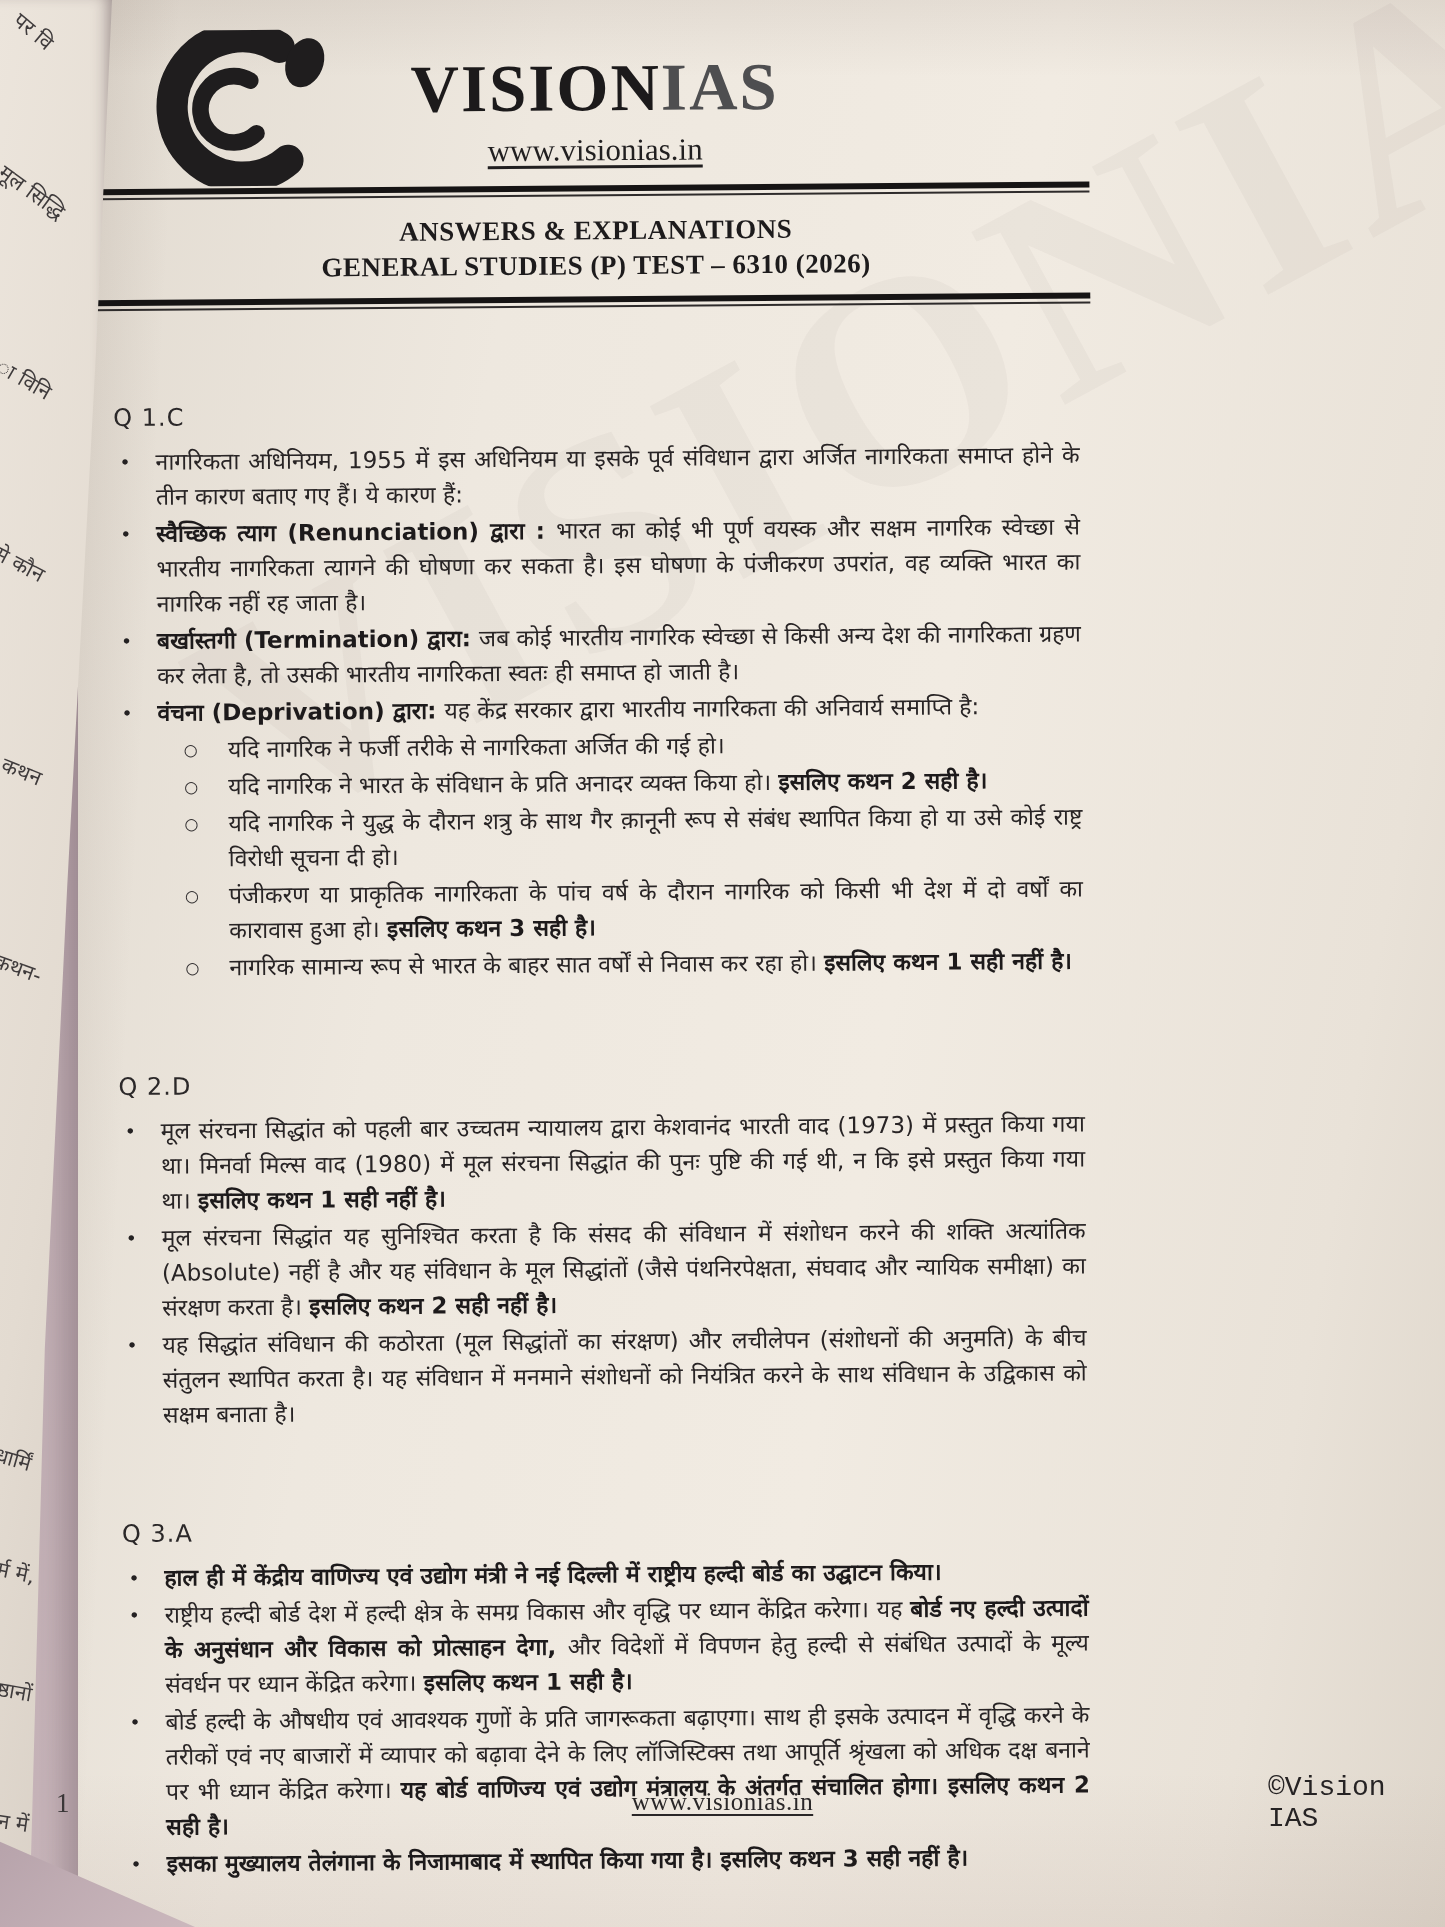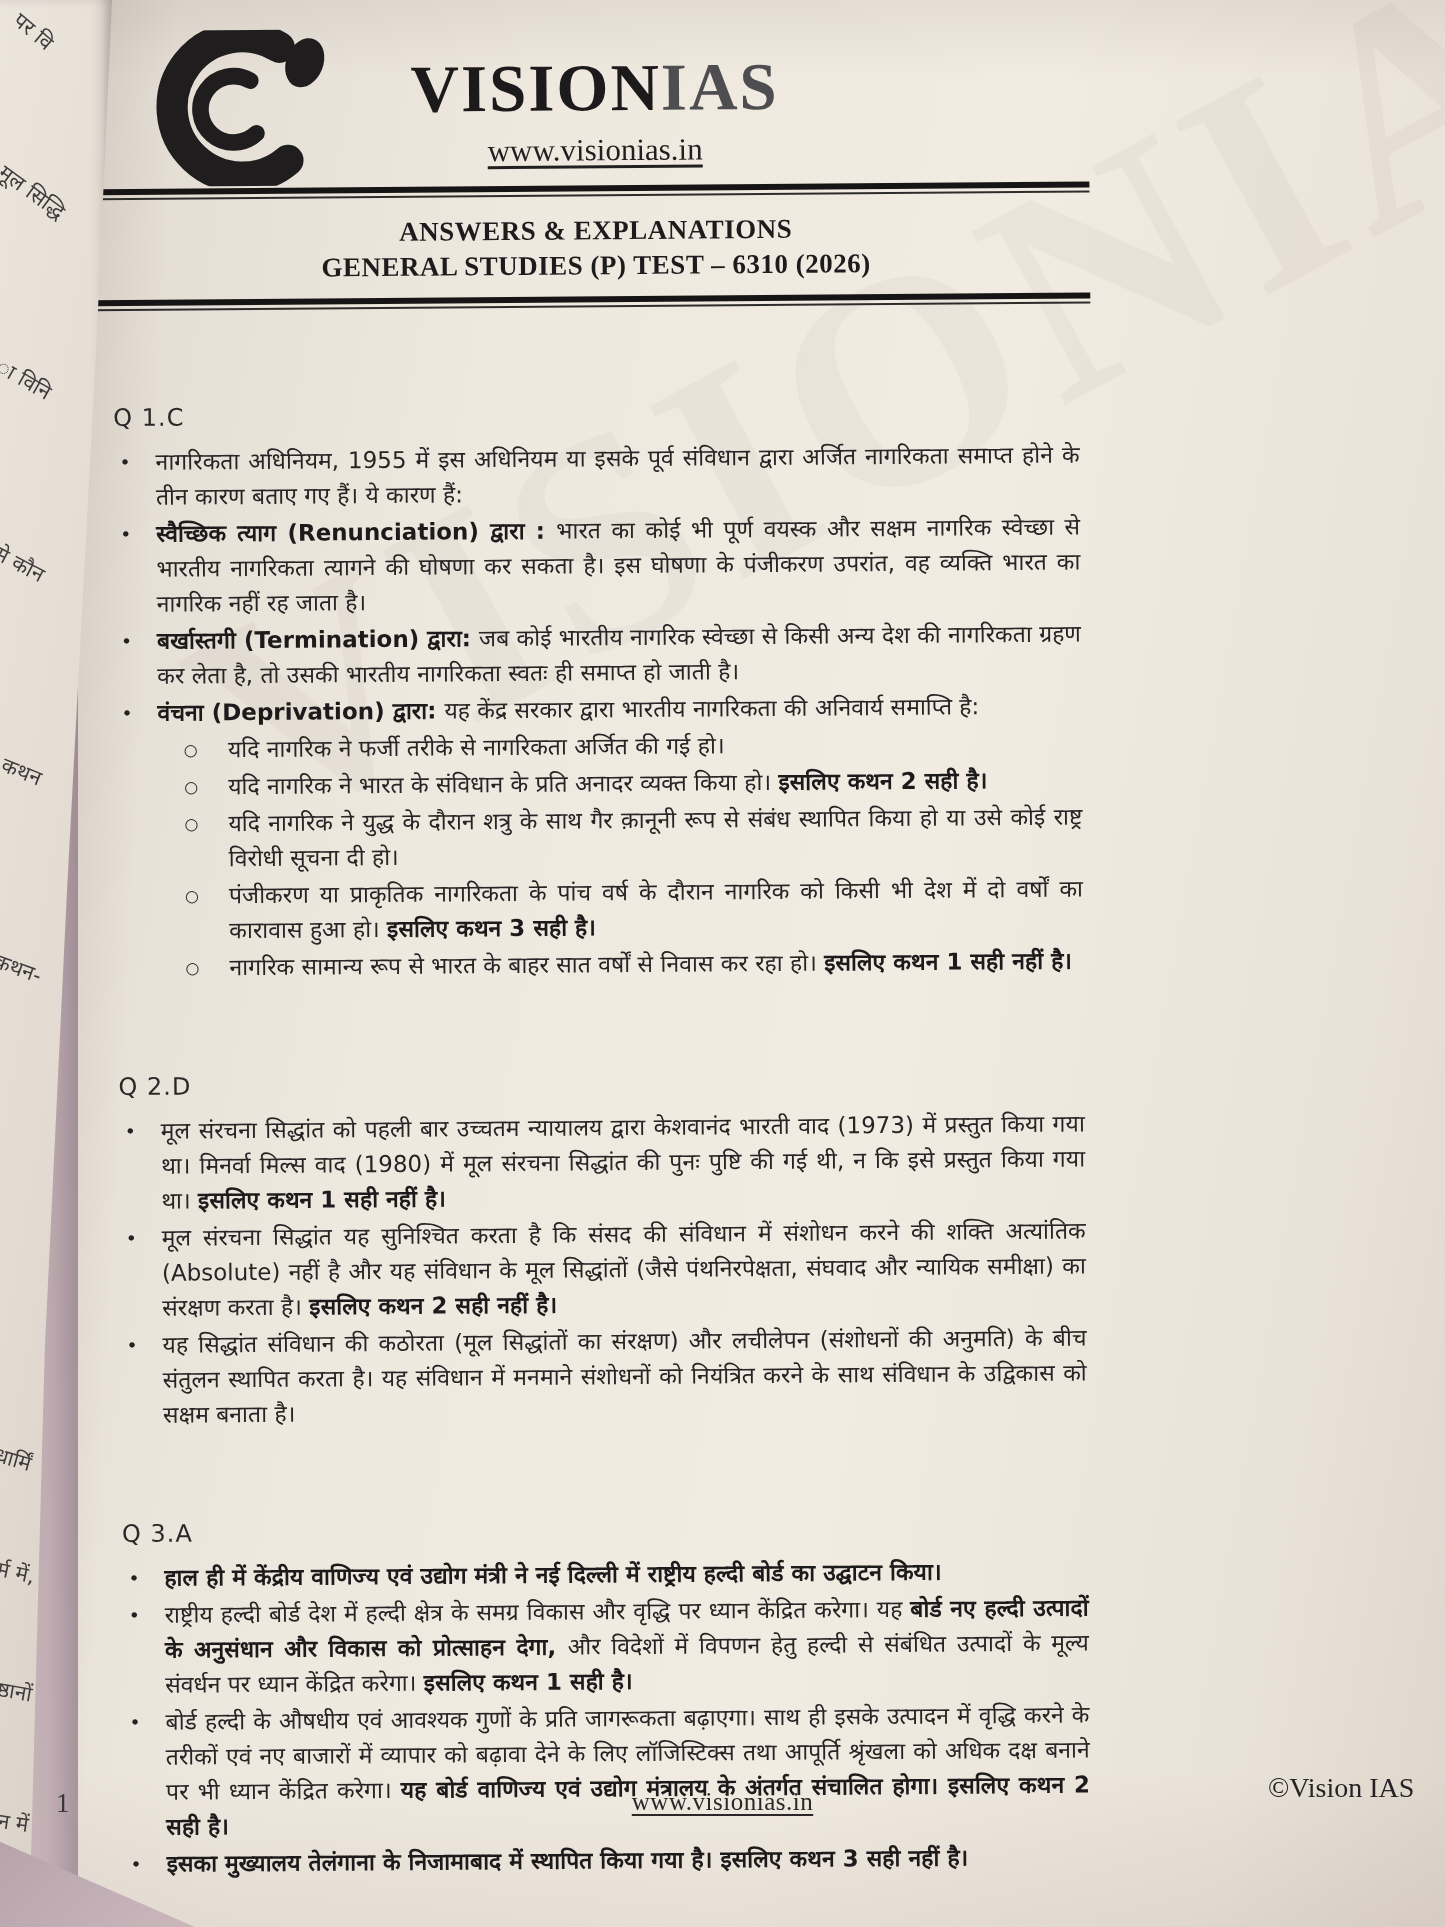--- a/index.html
+++ b/index.html
@@ -63,21 +63,21 @@
   .itext{flex:1;text-align:justify;padding-right:2px;}
   .itext .b{font-weight:700;color:#1d1a1b;}
 
   
   .footer-page-num{position:absolute;left:56px;top:1788px;z-index:7;font-family:"Liberation Serif",serif;font-size:27px;color:#3a3738;}
   .footer-site{
     position:absolute;left:0;top:1788px;width:1445px;text-align:center;z-index:7;
     font-family:"Liberation Serif",serif;font-size:25px;color:#2a2728;
     text-decoration:underline;text-underline-offset:4px;letter-spacing:0.5px;
   }
-  .footer-copy{position:absolute;left:1268px;top:1772px;z-index:7;font-family:Liberation Serif, serif;font-size:28px;color:#262324;}
+  .footer-copy{position:absolute;left:1268px;top:1772px;z-index:7;font-family:Liberation Mono, monospace;font-size:28px;color:#262324;}
 
   
   .prev-strip{
     position:absolute;left:0;top:0;width:112px;height:1927px;z-index:5;
     background:linear-gradient(100deg,#ece5dc 0%,#e3dbd1 55%,#d5ccc2 100%);
     clip-path:polygon(0 0,100% 0,86% 18%,60% 46%,40% 70%,26% 100%,0 100%);
     box-shadow:inset -12px 0 16px -8px rgba(60,40,48,0.45);
   }
   .frag{position:absolute;font-size:21px;color:#3f3b3c;white-space:nowrap;transform-origin:0 0;}
 

